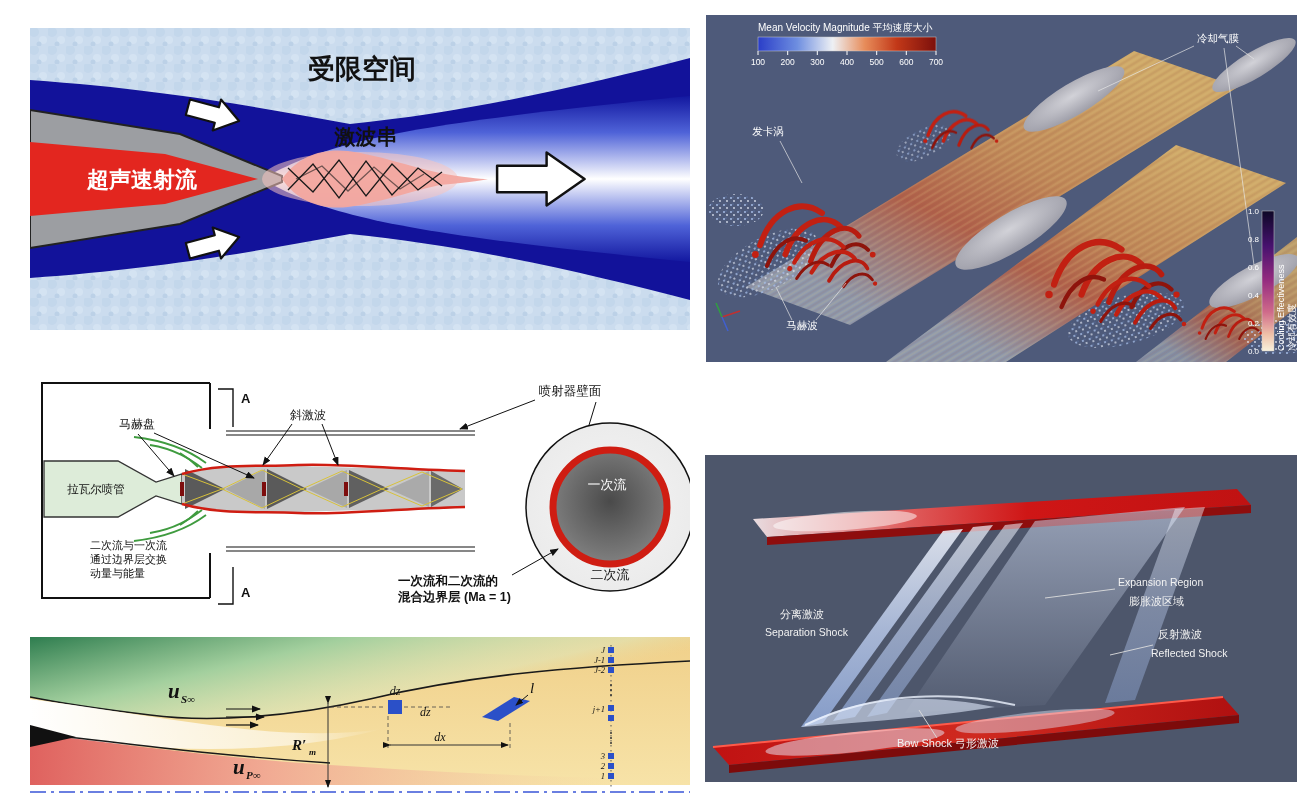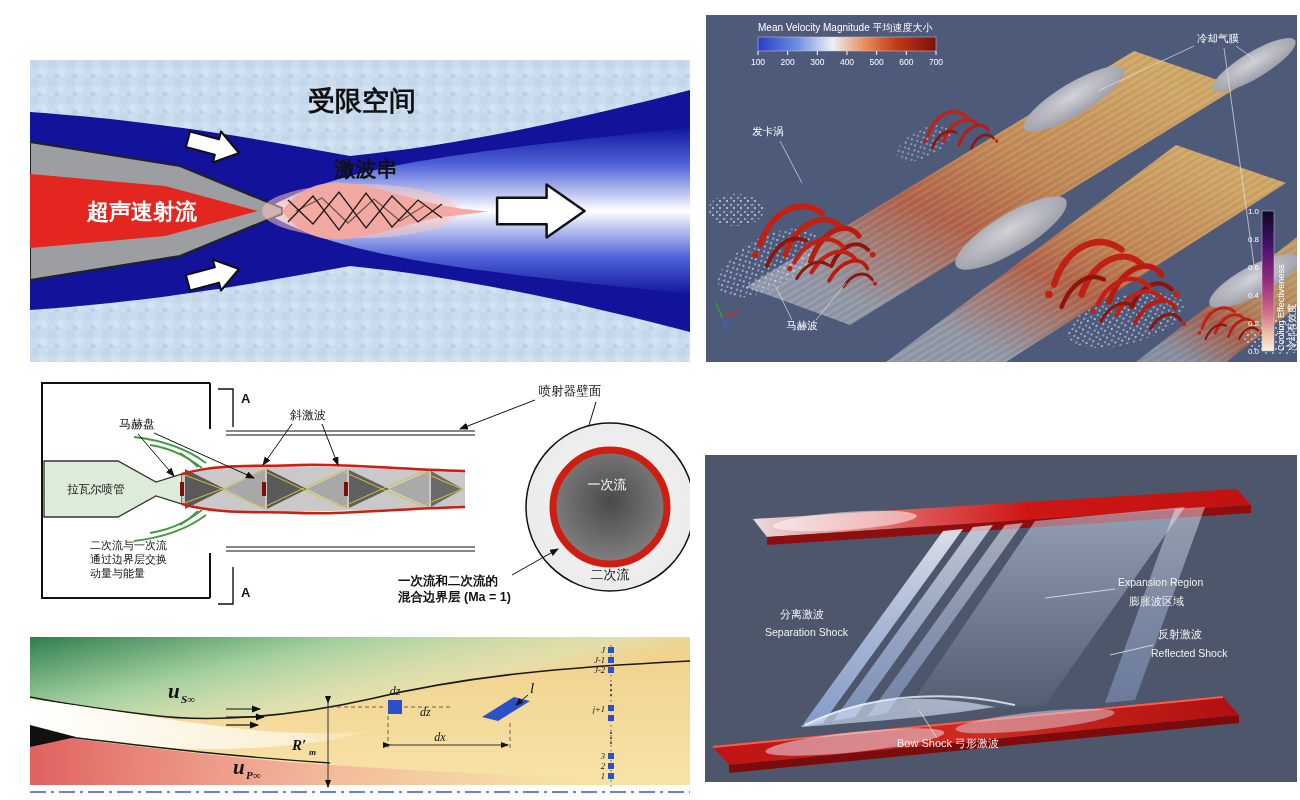--- a/index.html
+++ b/index.html
@@ -7,21 +7,21 @@
           font-family:"Liberation Sans","DejaVu Sans",sans-serif;}
   .panel{position:absolute;}
   svg{display:block;}
   .cn{font-family:"Liberation Sans","DejaVu Sans",sans-serif;}
   .math{font-family:"Liberation Serif","DejaVu Serif",serif;font-style:italic;}
 </style>
 </head>
 <body>
 <div id="canvas">
 
-<div class="panel" style="left:30px;top:28px;width:660px;height:302px;margin-top:32px;">
+<div class="panel" style="left:30px;top:28px;width:660px;height:302px;">
 <svg width="660" height="302" viewBox="0 0 660 302">
   <defs>
     <pattern id="p1speck" width="18" height="18" patternUnits="userSpaceOnUse">
       <circle cx="4" cy="4" r="5" fill="#bcd2e8"></circle>
       <circle cx="13" cy="12" r="4" fill="#dce9f6"></circle>
       <circle cx="9" cy="16" r="2.5" fill="#b0c8e2"></circle>
     </pattern>
     <linearGradient id="p1horn" x1="0" y1="0" x2="0" y2="1">
       <stop offset="0" stop-color="#1318a0"></stop>
       <stop offset="0.22" stop-color="#4f63d8"></stop>

